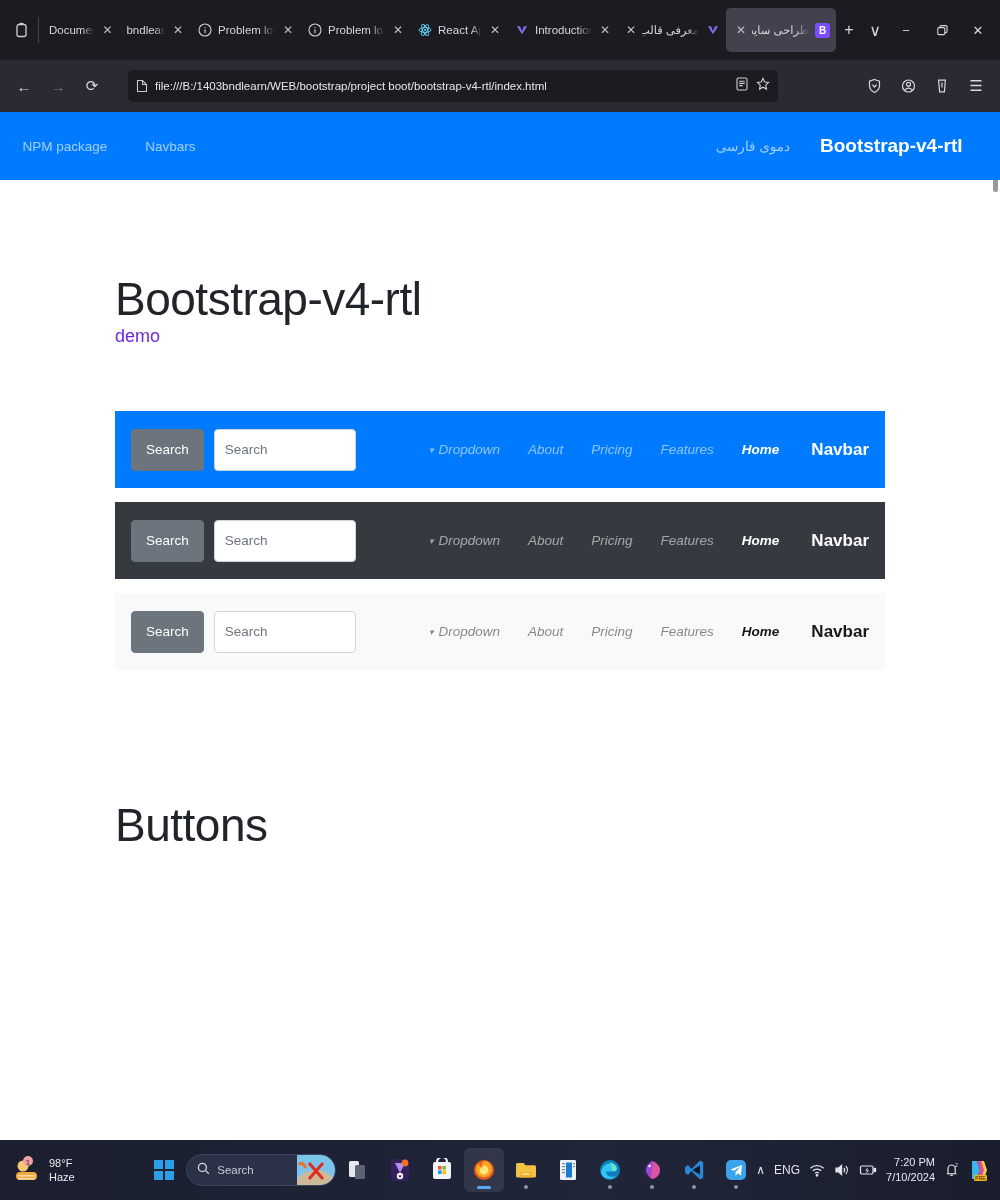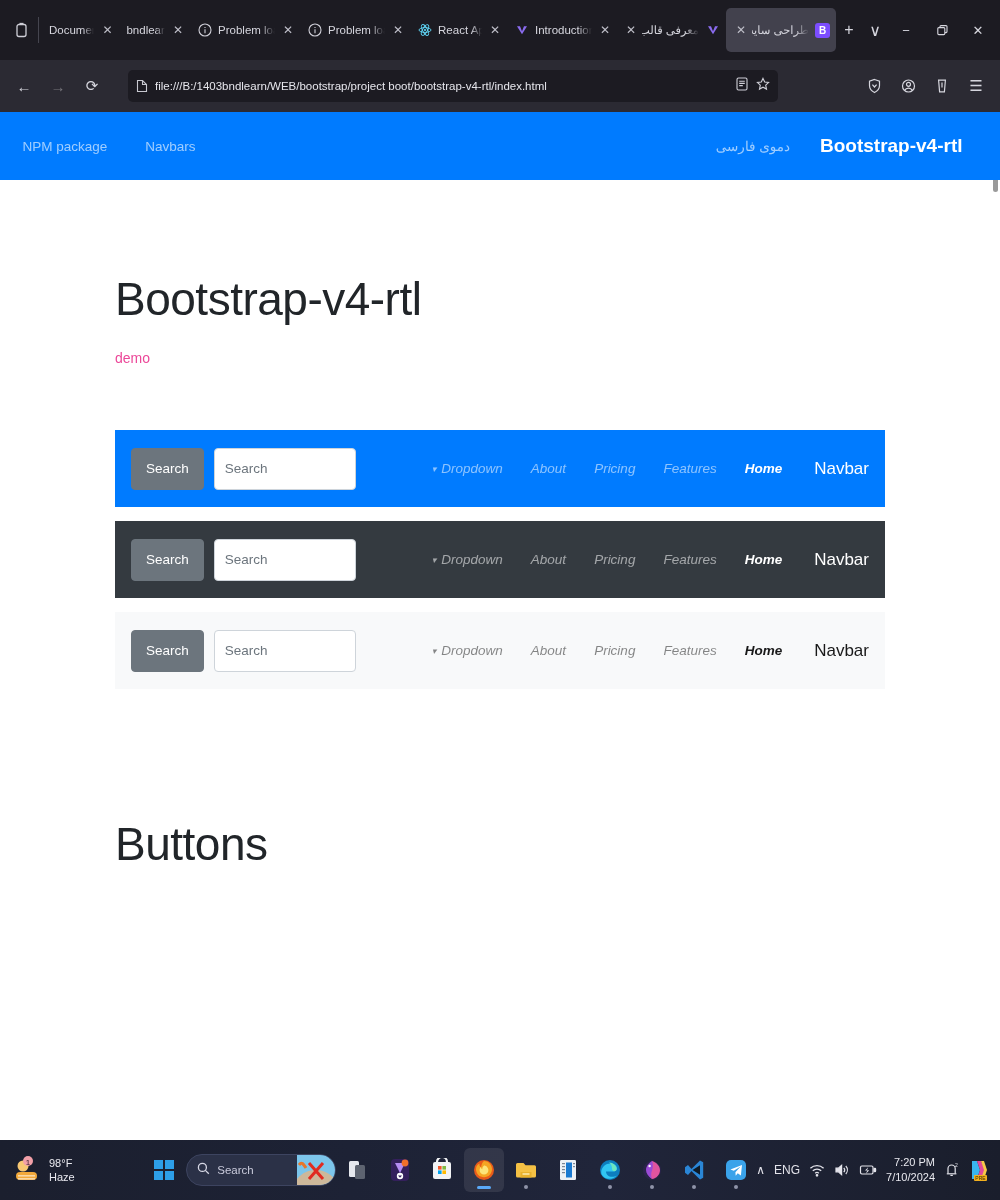--- a/index.html
+++ b/index.html
@@ -96,37 +96,37 @@
     color: #fff; font-size: 19px; font-weight: bold; margin-left: 30px; white-space: nowrap;
   }
   .site-nav-links { display: flex; align-items: flex-start; gap: 24px; }
   .site-nav-links a { color: rgba(255,255,255,0.62); font-size: 13.5px; text-decoration: none; white-space: nowrap; }
   .site-nav-right { margin-right: auto; display: flex; gap: 38px; direction: ltr; }
   .site-nav-right a { color: rgba(255,255,255,0.62); font-size: 13.5px; text-decoration: none; }
 
   .content { direction: rtl; padding: 0 0 0 0; }
   .jumbo { text-align: left; padding: 92px 115px 0 115px; }
   .jumbo h1 { font-size: 46px; font-weight: normal; color: #212529; letter-spacing: -0.5px; }
-  .jumbo p { font-size: 14px; color: #ec4899; margin-top: 24px; }
+  .jumbo p { font-size: 18px; color: #6d28d9; }
 
   .section-title {
     text-align: left; font-size: 46px; font-weight: normal; color: #212529;
     padding: 0 115px; margin-top: 128px; letter-spacing: -0.5px;
   }
 
   .nav-examples { padding: 0 115px; margin-top: 64px; display: flex; flex-direction: column; gap: 14px; }
   .demo-navbar {
     height: 77px; display: flex; align-items: center; direction: rtl;
     padding: 0 16px; border-radius: 0;
   }
   .demo-navbar.primary { background: #007bff; }
   .demo-navbar.dark { background: #343a40; }
   .demo-navbar.light { background: #f8f9fa; }
 
-  .demo-brand { font-size: 17px; font-weight: normal; white-space: nowrap; margin-left: 18px; }
+  .demo-brand { font-size: 17px; font-weight: bold; white-space: nowrap; margin-left: 18px; }
   .demo-links { display: flex; align-items: center; gap: 0; }
   .demo-links a {
     font-size: 13.5px; text-decoration: none; padding: 0 14px; white-space: nowrap; font-style: italic;
   }
   .demo-links a.active { font-weight: bold; }
   .caret { font-size: 9px; margin-right: 5px; display: inline-block; vertical-align: middle; }
 
   .demo-navbar.primary .demo-brand,
   .demo-navbar.dark .demo-brand { color: #fff; }
   .demo-navbar.primary .demo-links a,

